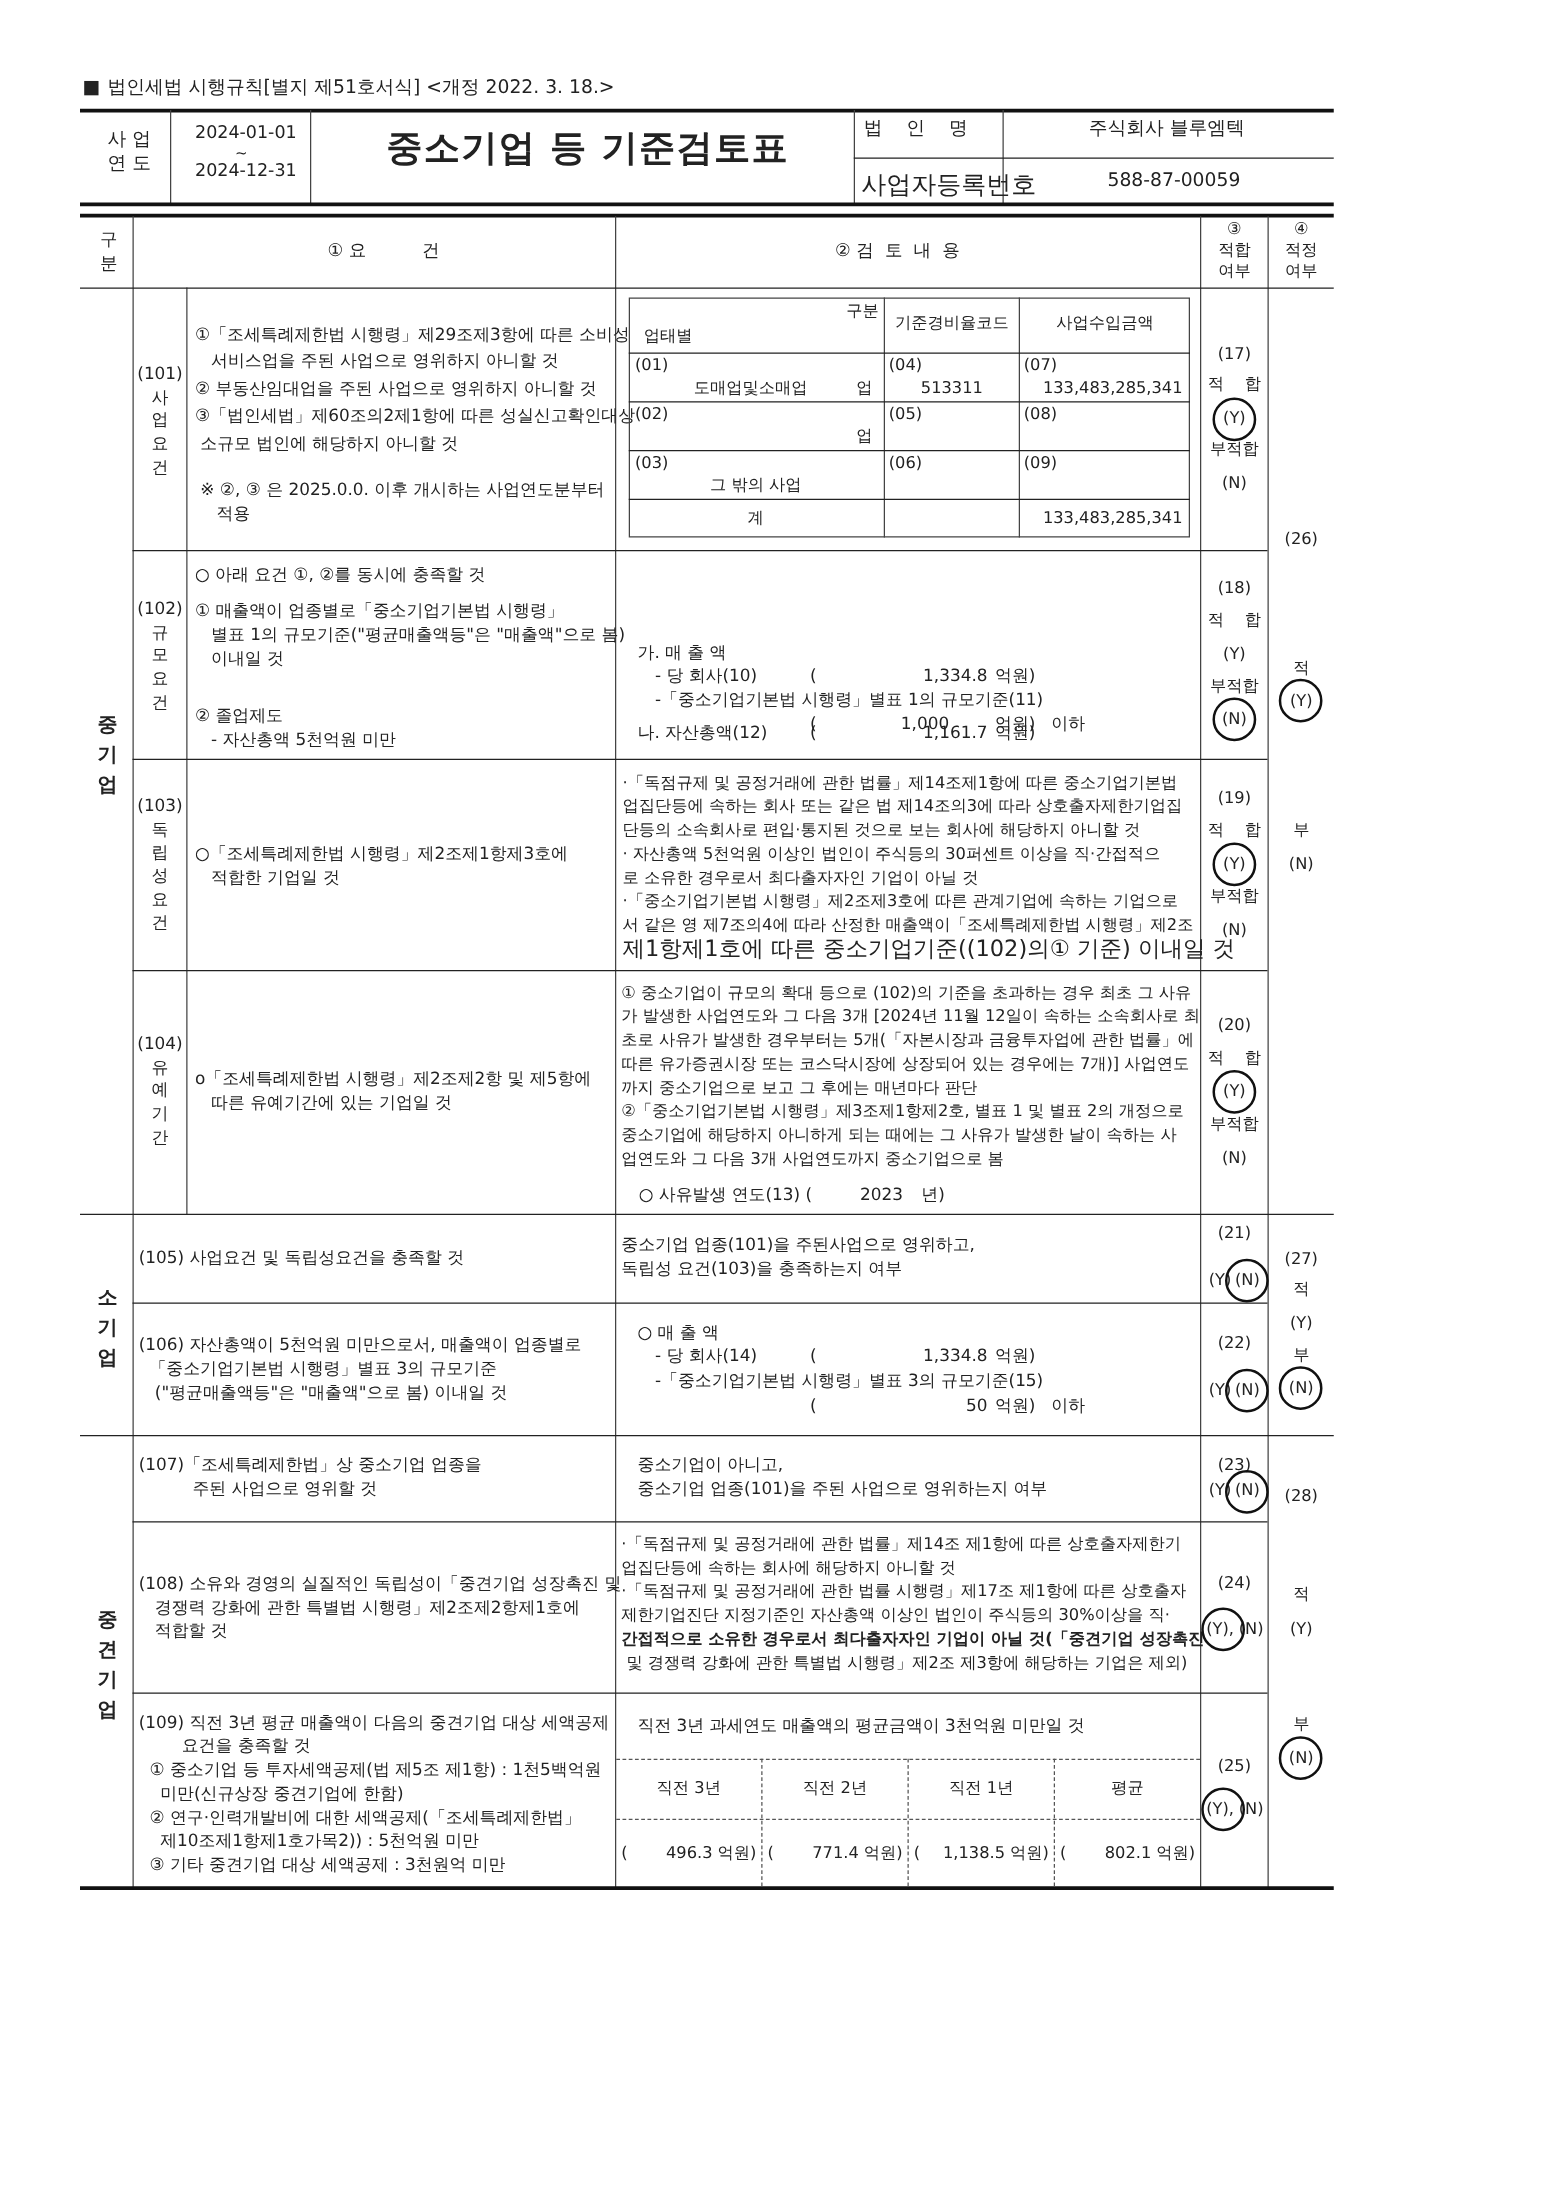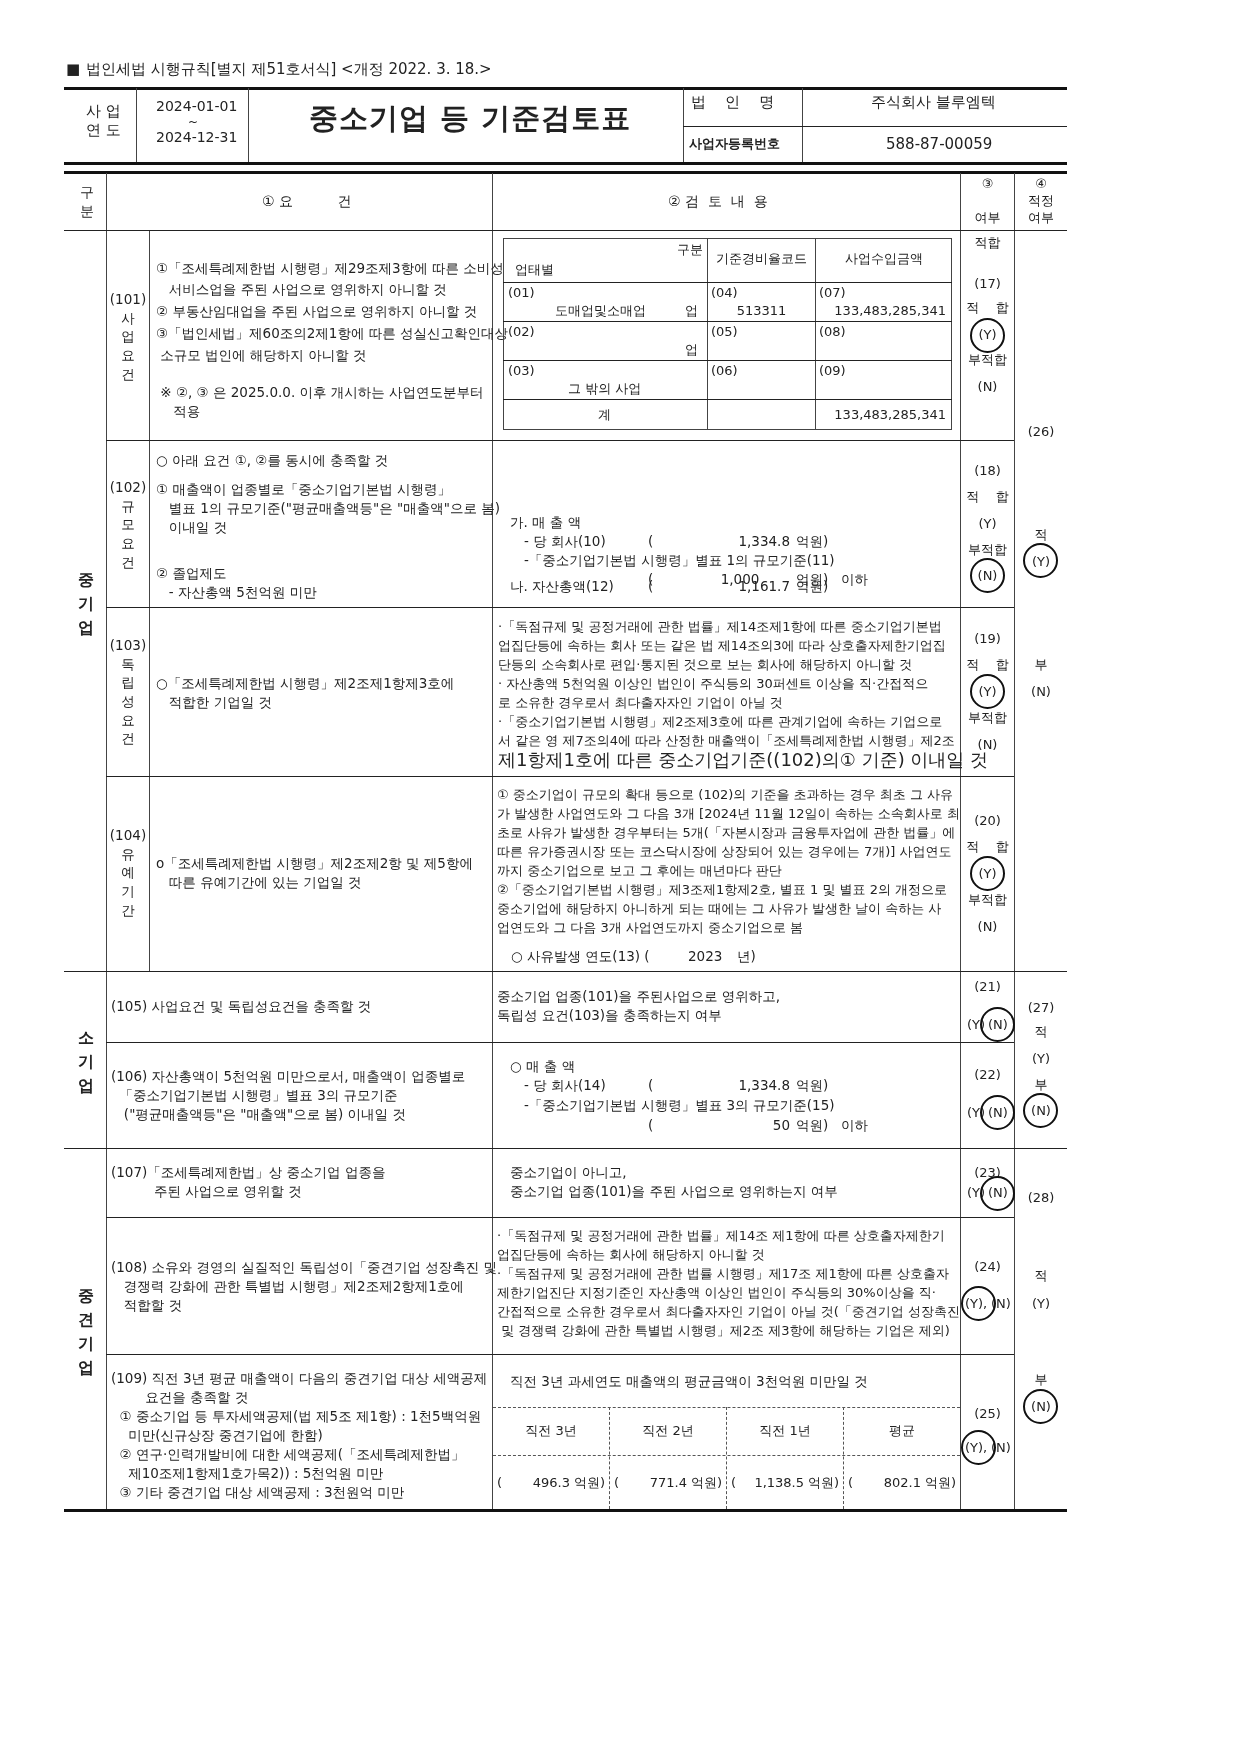--- a/index.html
+++ b/index.html
@@ -35,21 +35,21 @@
 <div class="t" style="left:86px;top:104px;font-size:15px;">사 업</div>
 <div class="t" style="left:86px;top:123px;font-size:15px;">연 도</div>
 <div class="t" style="left:156px;top:99px;font-size:14px;">2024-01-01</div>
 <div class="t" style="left:188px;top:116px;font-size:12px;">~</div>
 <div class="t" style="left:156px;top:130px;font-size:14px;">2024-12-31</div>
 
 <div class="t bold" style="left:309px;top:104px;font-size:29px;letter-spacing:1px;">중소기업 등 기준검토표</div>
 
 <div class="t" style="left:691px;top:95px;font-size:15px;">법    인    명</div>
 <div class="t" style="left:871px;top:95px;font-size:15px;">주식회사 블루엠텍</div>
-<div class="t" style="left:689px;top:137px;font-size:13px;font-weight:bold;">사업자등록번호</div>
+<div class="t" style="left:689px;top:137px;font-size:20px;">사업자등록번호</div>
 <div class="t" style="left:886px;top:137px;font-size:15px;">588-87-00059</div>
 
 <div class="hline thick" style="left:64px;top:162px;width:1003px;"></div>
 <div class="hline thick" style="left:64px;top:171px;width:1003px;"></div>
 
 <div class="vline" style="left:106px;top:173px;height:1337px;"></div>
 <div class="vline" style="left:149px;top:230px;height:742px;"></div>
 <div class="vline" style="left:492px;top:173px;height:1337px;"></div>
 <div class="vline" style="left:960px;top:173px;height:1337px;"></div>
 <div class="vline" style="left:1014px;top:173px;height:1337px;"></div>
@@ -63,21 +63,21 @@
 <div class="hline" style="left:64px;top:1148px;width:1003px;"></div>
 <div class="hline" style="left:106px;top:1217px;width:908px;"></div>
 <div class="hline" style="left:106px;top:1354px;width:908px;"></div>
 <div class="hline thick" style="left:64px;top:1509px;width:1003px;"></div>
 
 <div class="vert" style="left:76px;top:183px;width:22px;">구
 분</div>
 <div class="t" style="left:262px;top:194px;">① 요          건</div>
 <div class="t" style="left:668px;top:194px;">② 검  토  내  용</div>
 <div class="t center" style="left:961px;top:177px;width:53px;font-size:13px;">③</div>
-<div class="t center" style="left:961px;top:194px;width:53px;font-size:13px;margin-top:42px;">적합</div>
+<div class="t center" style="left:961px;top:194px;width:53px;font-size:13px;">적합</div>
 <div class="t center" style="left:961px;top:211px;width:53px;font-size:13px;">여부</div>
 <div class="t center" style="left:1015px;top:177px;width:52px;font-size:13px;">④</div>
 <div class="t center" style="left:1015px;top:194px;width:52px;font-size:13px;">적정</div>
 <div class="t center" style="left:1015px;top:211px;width:52px;font-size:13px;">여부</div>
 
 <div class="vert bold" style="left:74px;top:568px;width:24px;font-size:16px;line-height:1.5;">중
 기
 업</div>
 <div class="vert bold" style="left:74px;top:1026px;width:24px;font-size:16px;line-height:1.5;">소
 기
@@ -292,21 +292,21 @@
 <div class="circle" style="left:980px;top:1176px;width:35px;height:35px;"></div>
 
 <div class="para" style="left:111px;top:1257px;">(108) 소유와 경영의 실질적인 독립성이「중견기업 성장촉진 및</div>
 <div class="para" style="left:111px;top:1276px;">   경쟁력 강화에 관한 특별법 시행령」제2조제2항제1호에</div>
 <div class="para" style="left:111px;top:1295px;">   적합할 것</div>
 
 <div class="para" style="left:497px;top:1226px;font-size:13px;">·「독점규제 및 공정거래에 관한 법률」제14조 제1항에 따른 상호출자제한기</div>
 <div class="para" style="left:497px;top:1245px;font-size:13px;">업집단등에 속하는 회사에 해당하지 아니할 것</div>
 <div class="para" style="left:497px;top:1264px;font-size:13px;">·「독점규제 및 공정거래에 관한 법률 시행령」제17조 제1항에 따른 상호출자</div>
 <div class="para" style="left:497px;top:1283px;font-size:13px;">제한기업진단 지정기준인 자산총액 이상인 법인이 주식등의 30%이상을 직·</div>
-<div class="para" style="left:497px;top:1302px;font-size:13px;">간접적으로 소유한 경우로서 최다출자자인 기업이 아닐 것(「중견기업 성장촉진</div>
+<div class="para" style="left:497px;top:1302px;font-size:13px;font-weight:bold;">간접적으로 소유한 경우로서 최다출자자인 기업이 아닐 것(「중견기업 성장촉진</div>
 <div class="para" style="left:497px;top:1321px;font-size:13px;"> 및 경쟁력 강화에 관한 특별법 시행령」제2조 제3항에 해당하는 기업은 제외)</div>
 
 <div class="t small center" style="left:961px;top:1260px;width:53px;">(24)</div>
 <div class="t small" style="left:965px;top:1297px;">(Y),</div>
 <div class="t small" style="left:991px;top:1297px;">(N)</div>
 <div class="circle" style="left:961px;top:1286px;width:35px;height:35px;"></div>
 
 <div class="para" style="left:111px;top:1368px;">(109) 직전 3년 평균 매출액이 다음의 중견기업 대상 세액공제</div>
 <div class="para" style="left:111px;top:1387px;">        요건을 충족할 것</div>
 <div class="para" style="left:111px;top:1406px;">  ① 중소기업 등 투자세액공제(법 제5조 제1항) : 1천5백억원</div>

